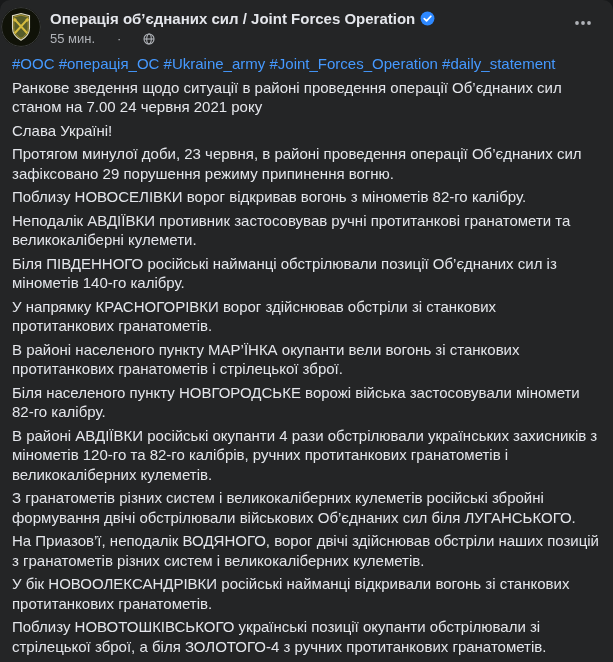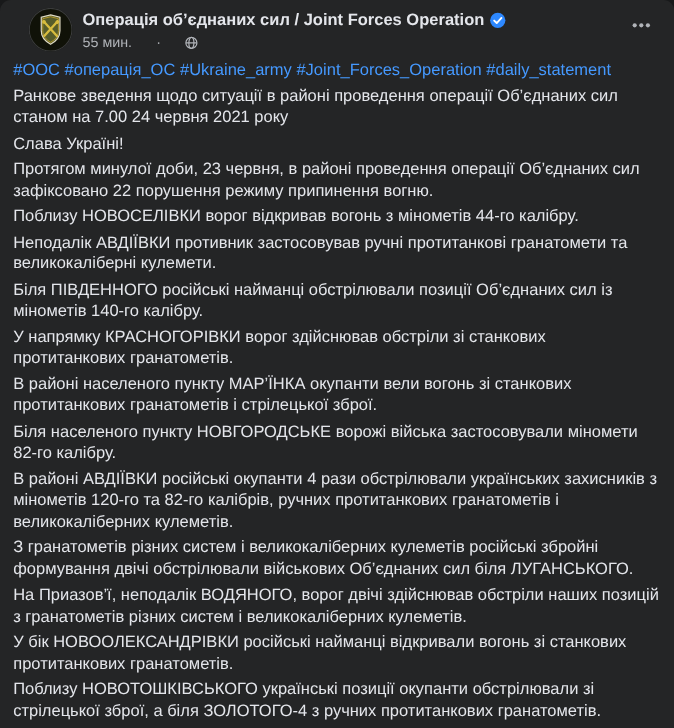--- a/index.html
+++ b/index.html
@@ -20,21 +20,21 @@
     position:relative;
     width:613px;
     min-height:662px;
     background:var(--card-bg);
     border-radius:10px 10px 0 0;
   }
   
   .header{
     display:flex;
     align-items:flex-start;
-    padding:7px 16px 0 26px;
+    padding:7px 16px 0 1px;
     text-align:right;
   }
   .avatar{
     width:40px;height:40px;
     border-radius:50%;
     flex:0 0 40px;
     cursor:pointer;
     overflow:hidden;
   }
   .head-mid{margin-left:9px;flex:1;min-width:0;padding-top:2px;}
@@ -123,22 +123,22 @@
         <circle cx="17" cy="11" r="1.9" fill="#b0b3b8"></circle>
       </svg>
     </div>
   </div>
 
   <div class="post-text">
     <p class="hashtags" id="hashtag-row"><a href="#">#ООС</a> <a href="#">#операція_ОС</a> <a href="#">#Ukraine_army</a> <a href="#">#Joint_Forces_Operation</a> <a href="#">#daily_statement</a></p>
     <div id="post-body">
         <p class="post-para">Ранкове зведення щодо ситуації в районі проведення операції Об’єднаних сил станом на 7.00 24 червня 2021 року</p>
         <p class="post-para">Слава Україні!</p>
-        <p class="post-para">Протягом минулої доби, 23 червня, в районі проведення операції Об’єднаних сил зафіксовано 22 порушення режиму припинення вогню.</p>
-        <p class="post-para">Поблизу НОВОСЕЛІВКИ ворог відкривав вогонь з мінометів 44-го калібру.</p>
+        <p class="post-para">Протягом минулої доби, 23 червня, в районі проведення операції Об’єднаних сил зафіксовано 29 порушення режиму припинення вогню.</p>
+        <p class="post-para">Поблизу НОВОСЕЛІВКИ ворог відкривав вогонь з мінометів 82-го калібру.</p>
         <p class="post-para">Неподалік АВДІЇВКИ противник застосовував ручні протитанкові гранатомети та великокаліберні кулемети.</p>
         <p class="post-para">Біля ПІВДЕННОГО російські найманці обстрілювали позиції Об’єднаних сил із мінометів 140-го калібру.</p>
         <p class="post-para">У напрямку КРАСНОГОРІВКИ ворог здійснював обстріли зі станкових протитанкових гранатометів.</p>
         <p class="post-para">В районі населеного пункту МАР’ЇНКА окупанти вели вогонь зі станкових протитанкових гранатометів і стрілецької зброї.</p>
         <p class="post-para">Біля населеного пункту НОВГОРОДСЬКЕ ворожі війська застосовували міномети 82-го калібру.</p>
         <p class="post-para">В районі АВДІЇВКИ російські окупанти 4 рази обстрілювали українських захисників з мінометів 120-го та 82-го калібрів, ручних протитанкових гранатометів і великокаліберних кулеметів.</p>
         <p class="post-para">З гранатометів різних систем і великокаліберних кулеметів російські збройні формування двічі обстрілювали військових Об’єднаних сил біля ЛУГАНСЬКОГО.</p>
         <p class="post-para">На Приазов’ї, неподалік ВОДЯНОГО, ворог двічі здійснював обстріли наших позицій з гранатометів різних систем і великокаліберних кулеметів.</p>
         <p class="post-para">У бік НОВООЛЕКСАНДРІВКИ російські найманці відкривали вогонь зі станкових протитанкових гранатометів.</p>
         <p class="post-para">Поблизу НОВОТОШКІВСЬКОГО українські позиції окупанти обстрілювали зі стрілецької зброї, а біля ЗОЛОТОГО-4 з ручних протитанкових гранатометів.</p>

